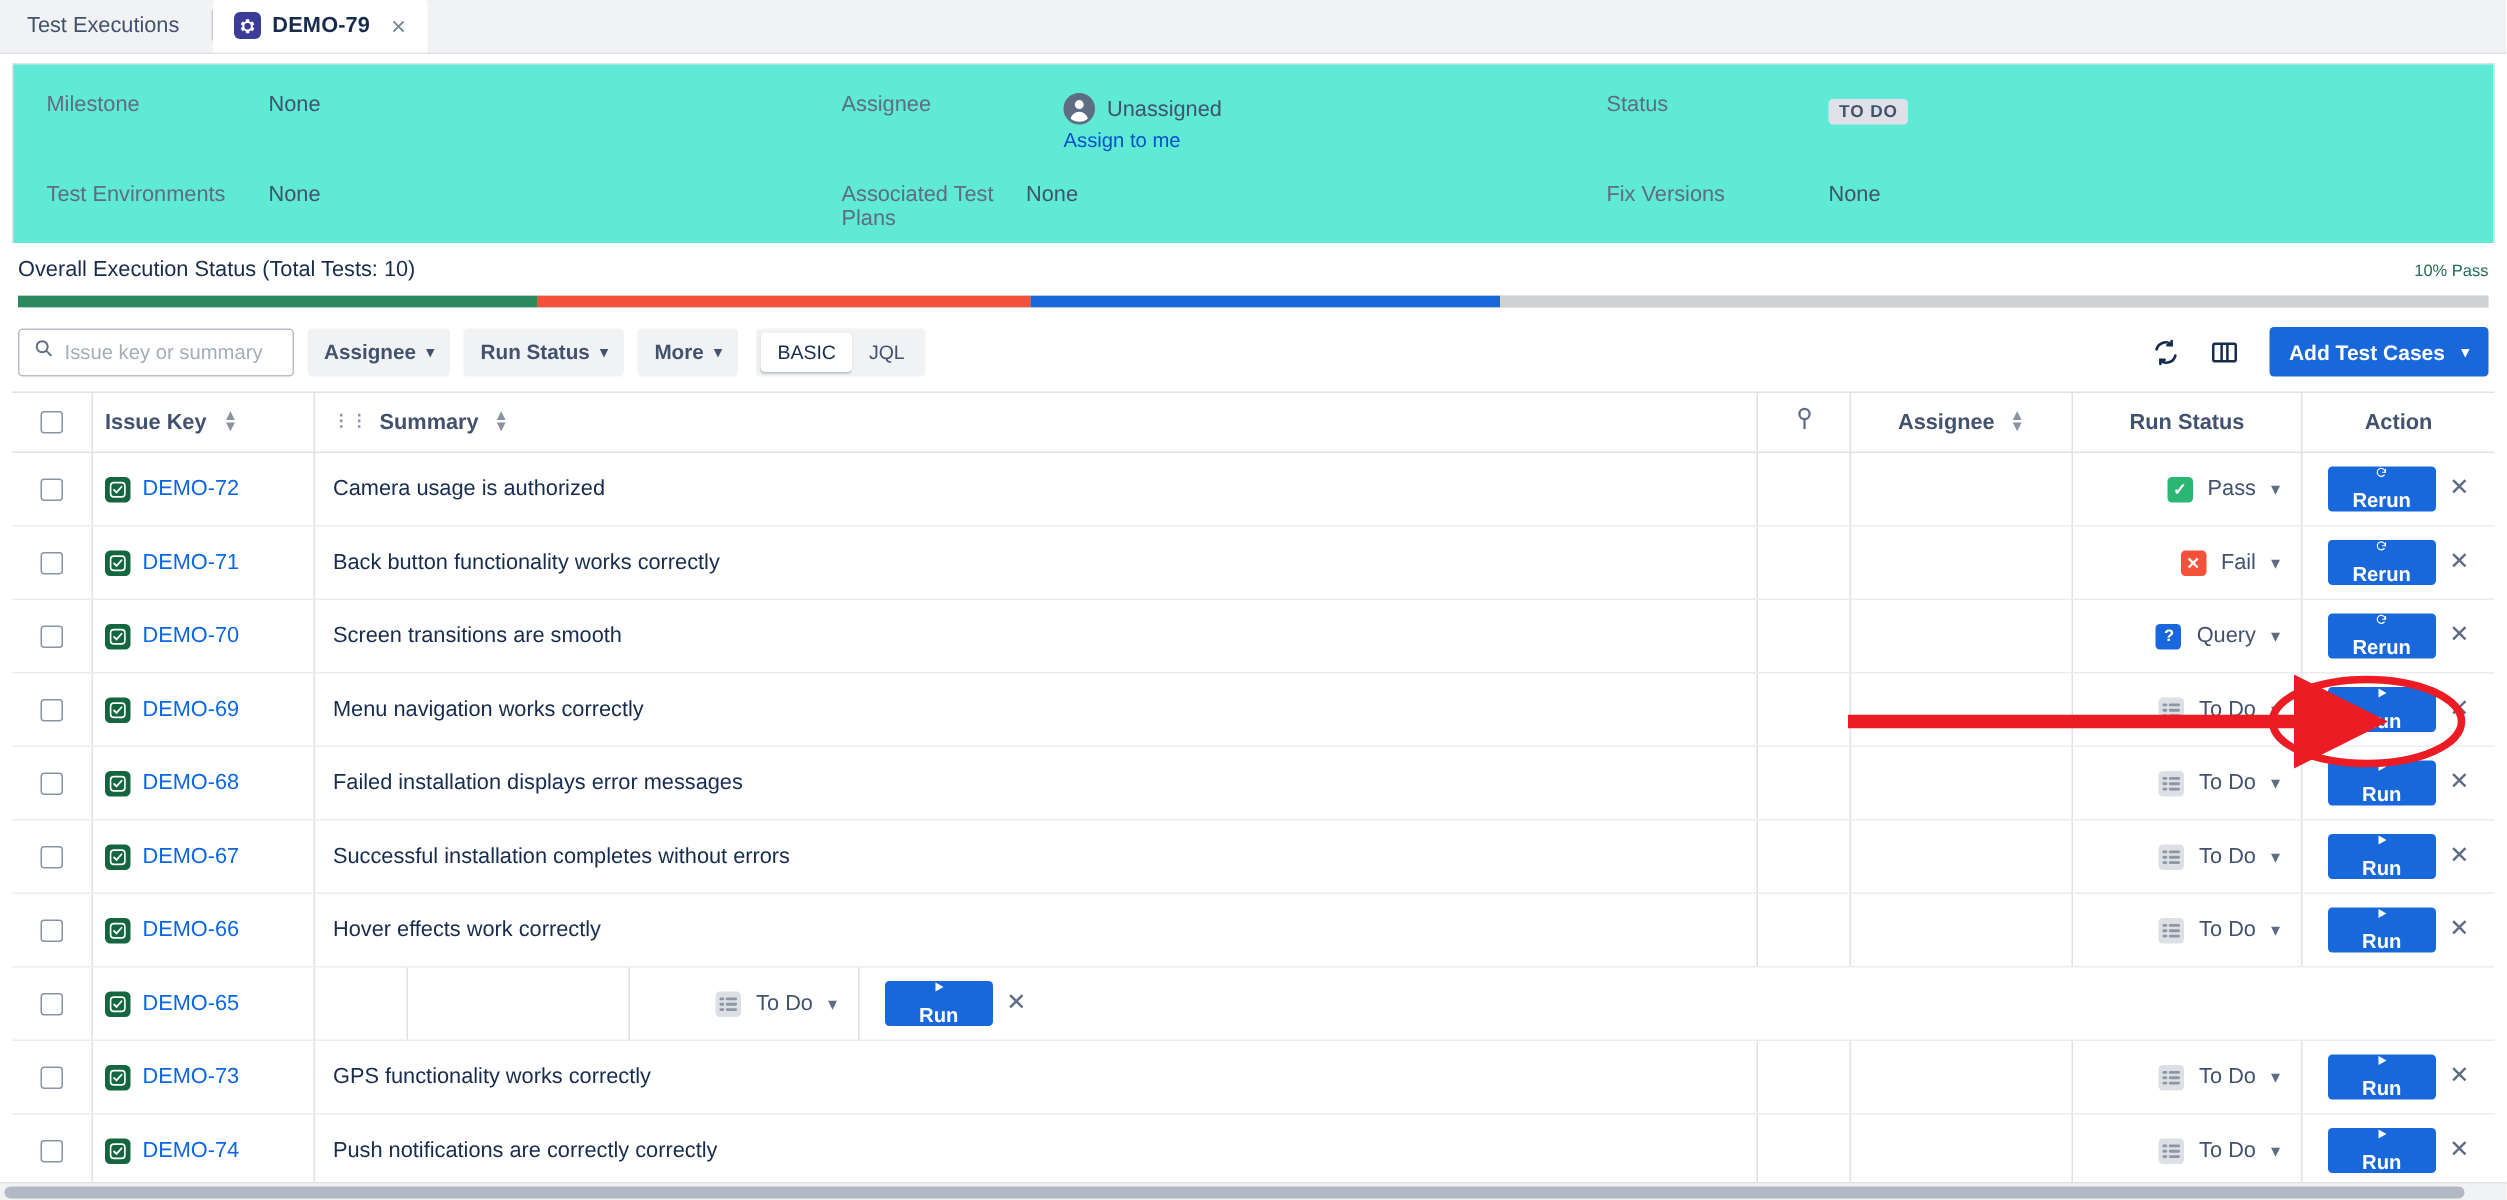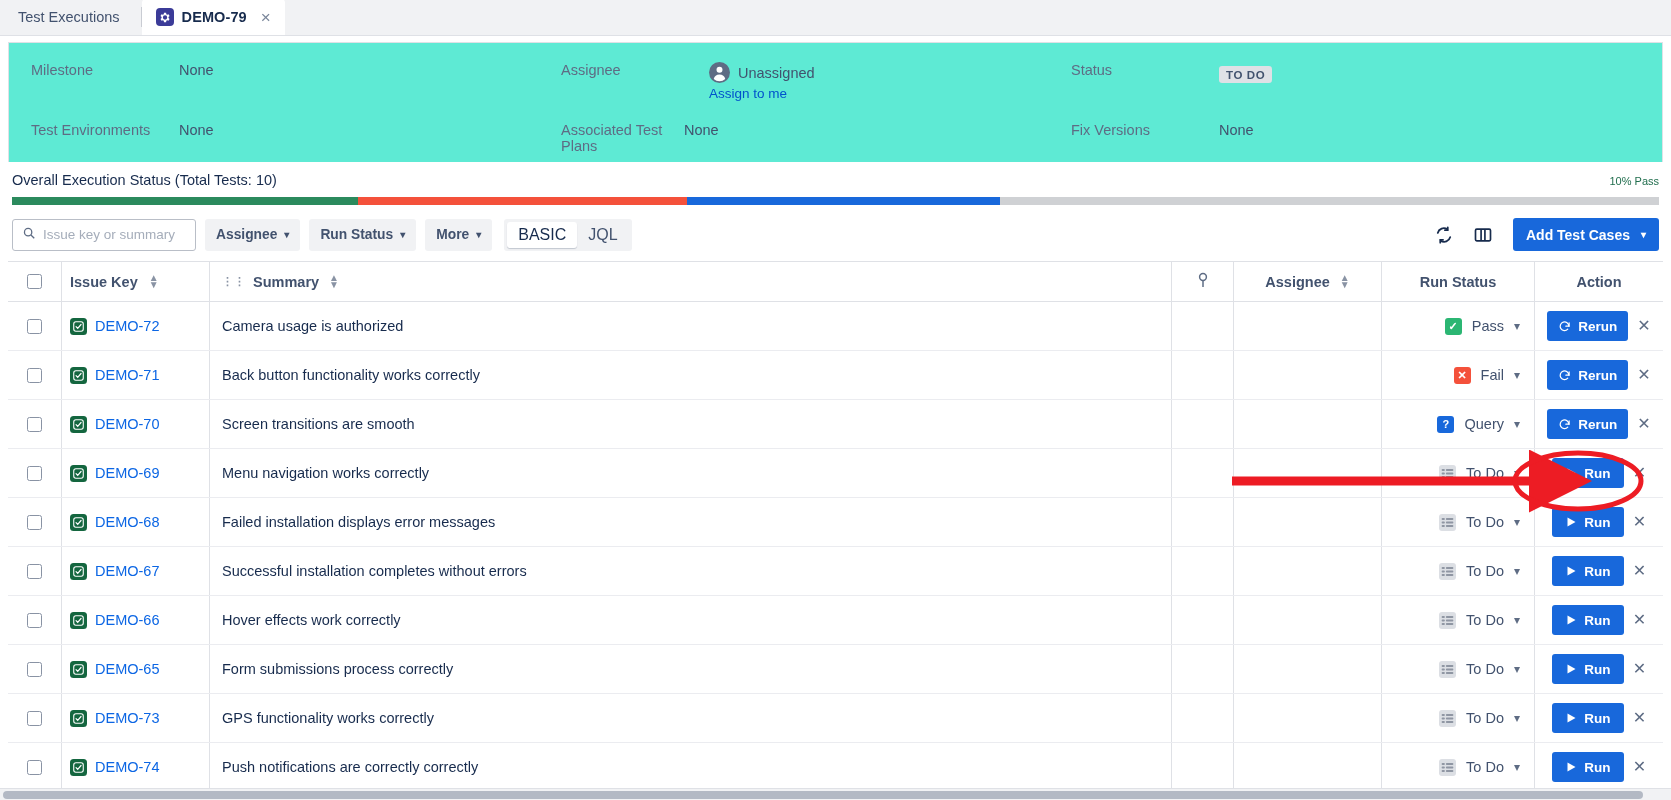--- a/index.html
+++ b/index.html
@@ -146,21 +146,21 @@
   }
   .caret { font-size: 10px; color: #42526e; }
   .seg {
     height: 32px; background: #f1f2f4; border-radius: 3px;
     display: flex; align-items: center; padding: 3px;
     margin-left: 3px;
   }
   .seg > div {
     height: 26px; padding: 0 11px; border-radius: 3px;
     display: flex; align-items: center;
-    font-size: 16px; color: #42526e; cursor: pointer;
+    font-size: 13px; color: #42526e; cursor: pointer;
   }
   .seg > div.on { background: #fff; color: #172b4d; box-shadow: 0 1px 1px rgba(9,30,66,.2); }
   .spacer { flex: 1 1 auto; }
   .icon-btn {
     width: 30px; height: 30px;
     display: flex; align-items: center; justify-content: center;
     cursor: pointer; color: #172b4d;
   }
   .icon-btn svg { width: 20px; height: 20px; }
   .primary-btn {
@@ -215,21 +215,21 @@
             font-size: 11px; font-weight: bold; }
   .st-pass { background: #2bb673; }
   .st-fail { background: #f4513b; }
   .st-query { background: #1868db; }
   .st-todo { background: #dcdfe4; }
   .dd { color: #5e6c84; font-size: 12px; cursor: pointer; }
   .act-btn {
     height: 30px; min-width: 72px; padding: 0 11px;
     background: #1868db; color: #fff; border-radius: 3px;
     display: flex; align-items: center; justify-content: center; gap: 7px;
-    font-size: 13.5px; font-weight: bold; cursor: pointer;
+    font-size: 13.5px; font-weight: bold; cursor: pointer; flex-direction: column;
   }
   .act-x { color: #5e6c84; font-size: 16px; cursor: pointer; line-height: 1; }
 
   
   .anno { position: absolute; pointer-events: none; left: 0; top: 0; width: 1671px; height: 800px; z-index: 50; }
 
   .scroll-h {
     position: absolute; left: 0; bottom: 0; width: 1671px; height: 12px;
     background: #f1f2f4; border-top: 1px solid #dfe1e6;
   }
@@ -675,23 +675,20 @@
         </div>
         <div class="c-key">
           <span class="key-ico">
             <svg viewBox="0 0 24 24" fill="none" stroke="#ffffff" stroke-width="2.2" stroke-linecap="round">
               <rect x="3.2" y="3.2" width="17.6" height="17.6" rx="4" stroke-width="2"></rect>
               <path d="M7.5 12.3l3 3 6.2-7"></path>
             </svg>
           </span>
           <span class="key-link">DEMO-65</span>
         </div>
-        <div class="c-sum">
-          <span>Form submissions process correctly</span>
-        </div>
         <div class="c-pin"></div>
         <div class="c-asg"></div>
         <div class="c-run">
           <span class="st-ico st-todo">
             <svg viewBox="0 0 24 24" fill="none" stroke="#8f96a3" stroke-width="2.6" stroke-linecap="round">
               <path d="M5 7h2M5 12h2M5 17h2M11 7h8M11 12h8M11 17h8"></path>
             </svg>
           </span>
           <span>To Do</span>
           <span class="dd">▾</span>

